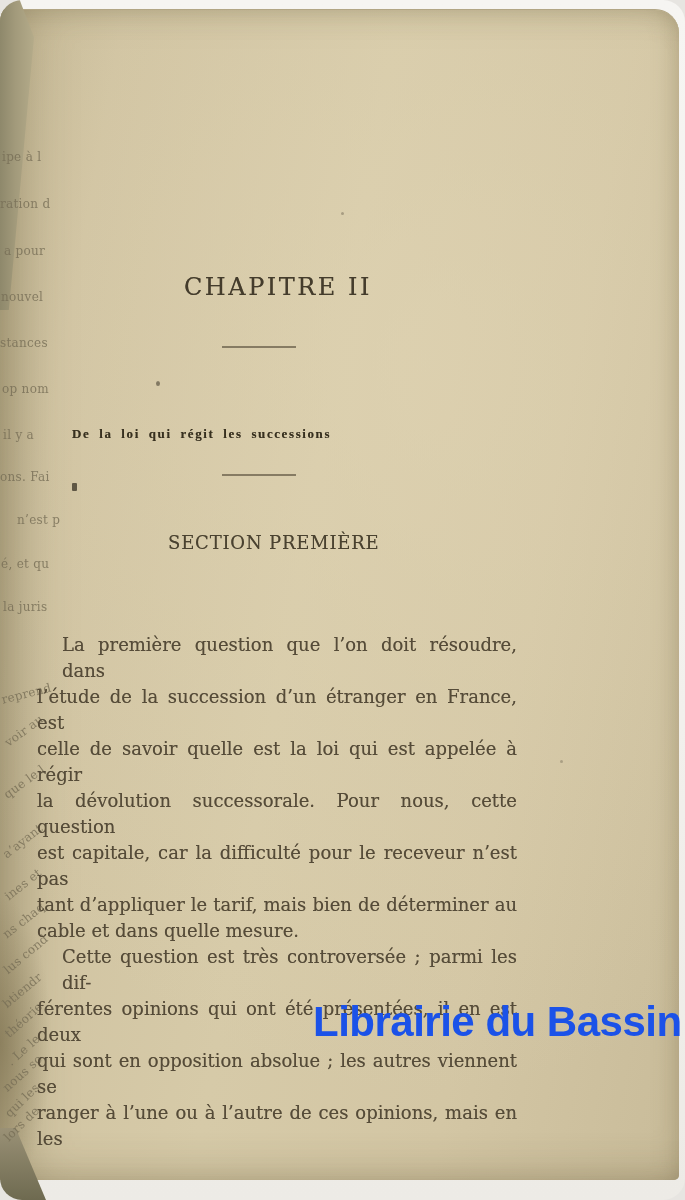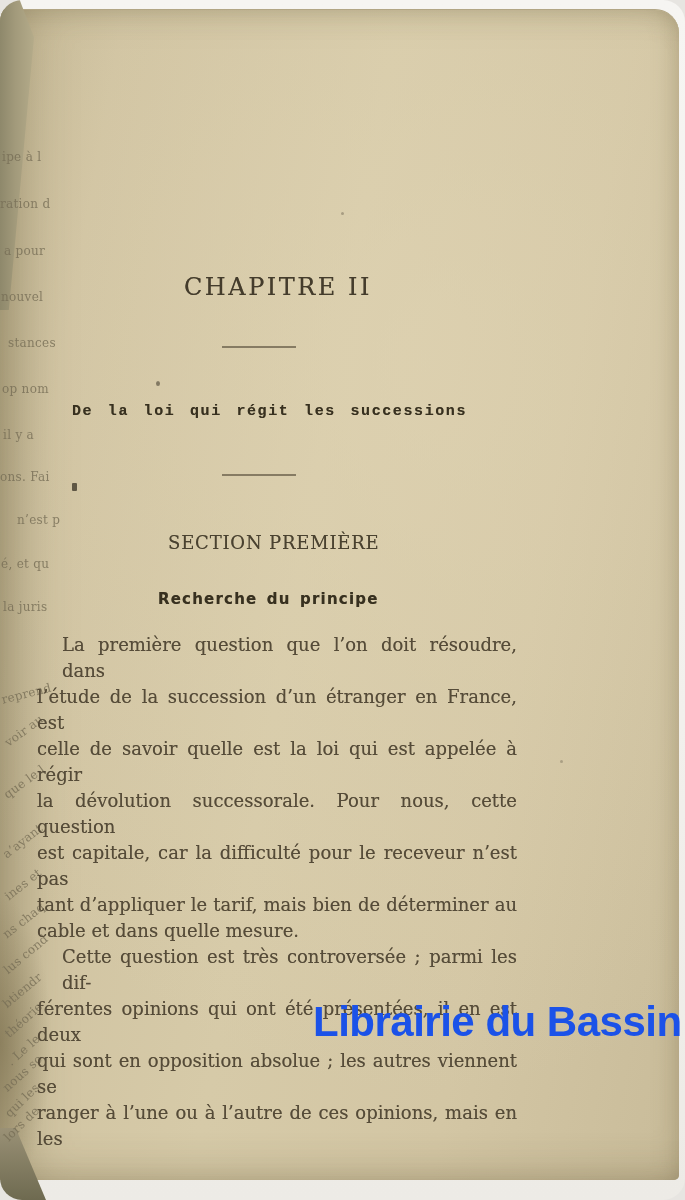--- a/index.html
+++ b/index.html
@@ -56,23 +56,23 @@
     position:absolute;left:184px;top:273px;
     font-family:"DejaVu Serif",serif;font-size:24px;letter-spacing:2.5px;
     color:#443c2c;text-shadow:0 0 .5px rgba(68,60,44,.6);
   }
   .rule{
     position:absolute;left:222px;width:74px;height:2px;
     background:#655c47;opacity:.72;
   }
   .rule-1{top:346px;} .rule-2{top:474px;}
   .book-title{
-    position:absolute;left:72px;top:403px;
-    font-family:Liberation Mono, monospace;font-weight:bold;
-    font-size:15px;letter-spacing:1.6px;word-spacing:4px;
+    position:absolute;left:72px;top:426px;
+    font-family:Liberation Serif, serif;font-weight:bold;
+    font-size:13px;letter-spacing:1.6px;word-spacing:4px;
     color:#37301f;text-shadow:0 0 .5px rgba(55,48,31,.5);
   }
   .section{
     position:absolute;left:168px;top:532px;
     font-family:"DejaVu Serif",serif;font-size:18px;letter-spacing:.8px;
     color:#4a4230;text-shadow:0 0 .5px rgba(74,66,48,.5);
   }
   .subsection{
     position:absolute;left:158px;top:590px;
     font-family:"DejaVu Sans",sans-serif;font-weight:bold;
@@ -112,21 +112,21 @@
 
   <div class="spine-top"></div>
   <div class="gutter-bottom"></div>
   <div class="spine-bottom"></div>
 
   <div id="fragments">
       <div class="frag" style="left: 2px; top: 150px;">ipe à l</div>
       <div class="frag" style="left: 0px; top: 197px;">ration d</div>
       <div class="frag" style="left: 4px; top: 244px;">a pour</div>
       <div class="frag" style="left: 1px; top: 290px;">nouvel</div>
-      <div class="frag" style="left: 8px; top: 336px;">stances</div>
+      <div class="frag" style="left: 0px; top: 336px;">stances</div>
       <div class="frag" style="left: 2px; top: 382px;">op nom</div>
       <div class="frag" style="left: 3px; top: 428px;">il y a</div>
       <div class="frag" style="left: 0px; top: 470px; text-align: center;">ons. Fai</div>
       <div class="frag" style="left: 17px; top: 513px;">n’est p</div>
       <div class="frag" style="left: 1px; top: 557px;">é, et qu</div>
       <div class="frag" style="left: 3px; top: 600px;">la juris</div>
       <div class="frag" style="left: 0px; top: 693px; transform: rotate(-14deg); transform-origin: left top;">reprend</div>
       <div class="frag" style="left: 2px; top: 738px; transform: rotate(-36deg); transform-origin: left top;">voir au</div>
       <div class="frag" style="left: 1px; top: 790px; transform: rotate(-36deg); transform-origin: left top;">que le l</div>
       <div class="frag" style="left: 0px; top: 850px; transform: rotate(-38deg); transform-origin: left top;">a’ayant</div>
@@ -144,21 +144,20 @@
   <div class="chapter">CHAPITRE II</div>
 
   <div class="rule rule-1"></div>
 
   <div class="book-title">De la loi qui régit les successions</div>
 
   <div class="rule rule-2"></div>
 
   <div class="section">SECTION PREMIÈRE</div>
 
-  <div class="subsection">Recherche du principe</div>
 
   <div class="body-text" id="body-text">
       <div class="tline tindent">La première question que l’on doit résoudre, dans</div>
       <div class="tline">l’étude de la succession d’un étranger en France, est</div>
       <div class="tline">celle de savoir quelle est la loi qui est appelée à régir</div>
       <div class="tline">la dévolution successorale. Pour nous, cette question</div>
       <div class="tline">est capitale, car la difficulté pour le receveur n’est pas</div>
       <div class="tline">tant d’appliquer le tarif, mais bien de déterminer au</div>
       <div class="tline tlast">cable et dans quelle mesure.</div>
       <div class="tline tindent">Cette question est très controversée ; parmi les dif-</div>

